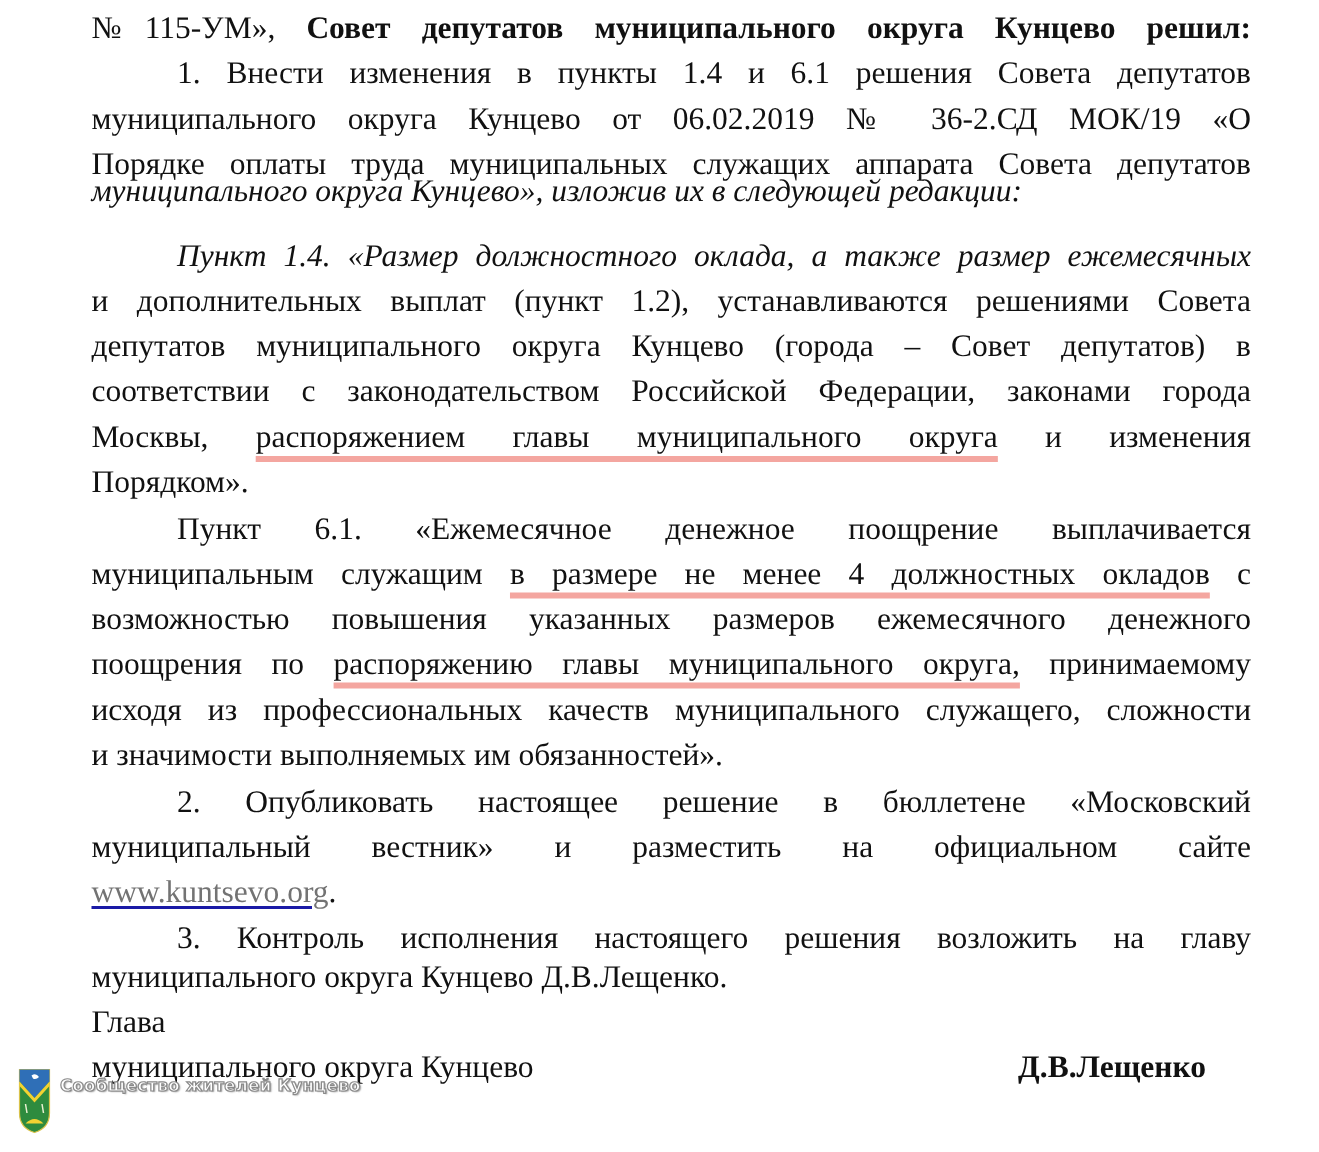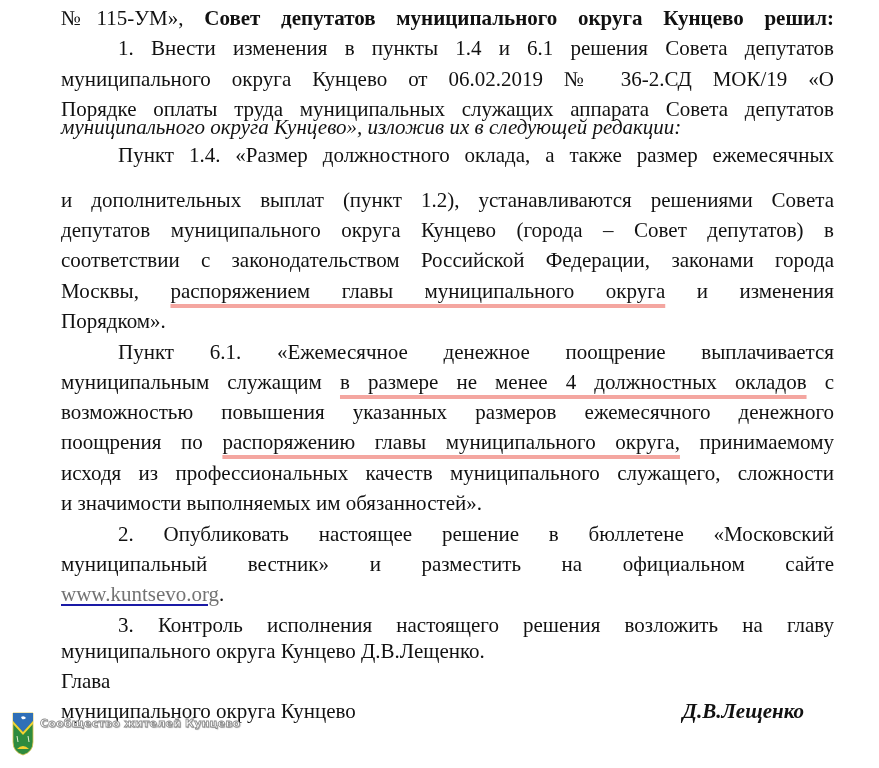--- a/index.html
+++ b/index.html
@@ -61,21 +61,20 @@
       line-height: 30px;
       white-space: nowrap;
     }
     .sig-right {
       position: absolute;
       right: 75px;
       font-size: 21px;
       line-height: 30px;
       font-weight: bold;
       white-space: nowrap;
-      font-style: italic;
     }
     .watermark {
       position: absolute;
       left: 12px;
       top: 712px;
       height: 48px;
       display: flex;
       align-items: flex-start;
     }
     .emblem {
@@ -111,21 +110,21 @@
 
   <div class="line" style="top:3px;">
     <span>№115-УМ», </span><span class="bold">Совет депутатов муниципального округа Кунцево решил:</span>
   </div>
 
   <div class="line indent" style="top:33px;">1. Внести изменения в пункты 1.4 и 6.1 решения Совета депутатов</div>
   <div class="line" style="top:64px;">муниципального округа Кунцево от 06.02.2019 № 36-2.СД МОК/19 «О</div>
   <div class="line" style="top:94px;">Порядке оплаты труда муниципальных служащих аппарата Совета депутатов</div>
   <div class="line last" style="top:112px;font-style:italic;">муниципального округа Кунцево», изложив их в следующей редакции:</div>
 
-  <div class="line indent" style="top:140px;">Пункт 1.4. «Размер должностного оклада, а также размер ежемесячных</div>
+  <div class="line indent" style="top:155px;font-style:italic;">Пункт 1.4. «Размер должностного оклада, а также размер ежемесячных</div>
   <div class="line" style="top:185px;">и дополнительных выплат (пункт 1.2), устанавливаются решениями Совета</div>
   <div class="line" style="top:215px;">депутатов муниципального округа Кунцево (города – Совет депутатов) в</div>
   <div class="line" style="top:245px;">соответствии с законодательством Российской Федерации, законами города</div>
   <div class="line" style="top:276px;">
     <span>Москвы, </span><span class="hl">распоряжением главы муниципального округа</span><span> и изменения</span>
   </div>
   <div class="line last" style="top:306px;">Порядком».</div>
 
   <div class="line indent" style="top:337px;">Пункт 6.1. «Ежемесячное денежное поощрение выплачивается</div>
   <div class="line" style="top:367px;">

